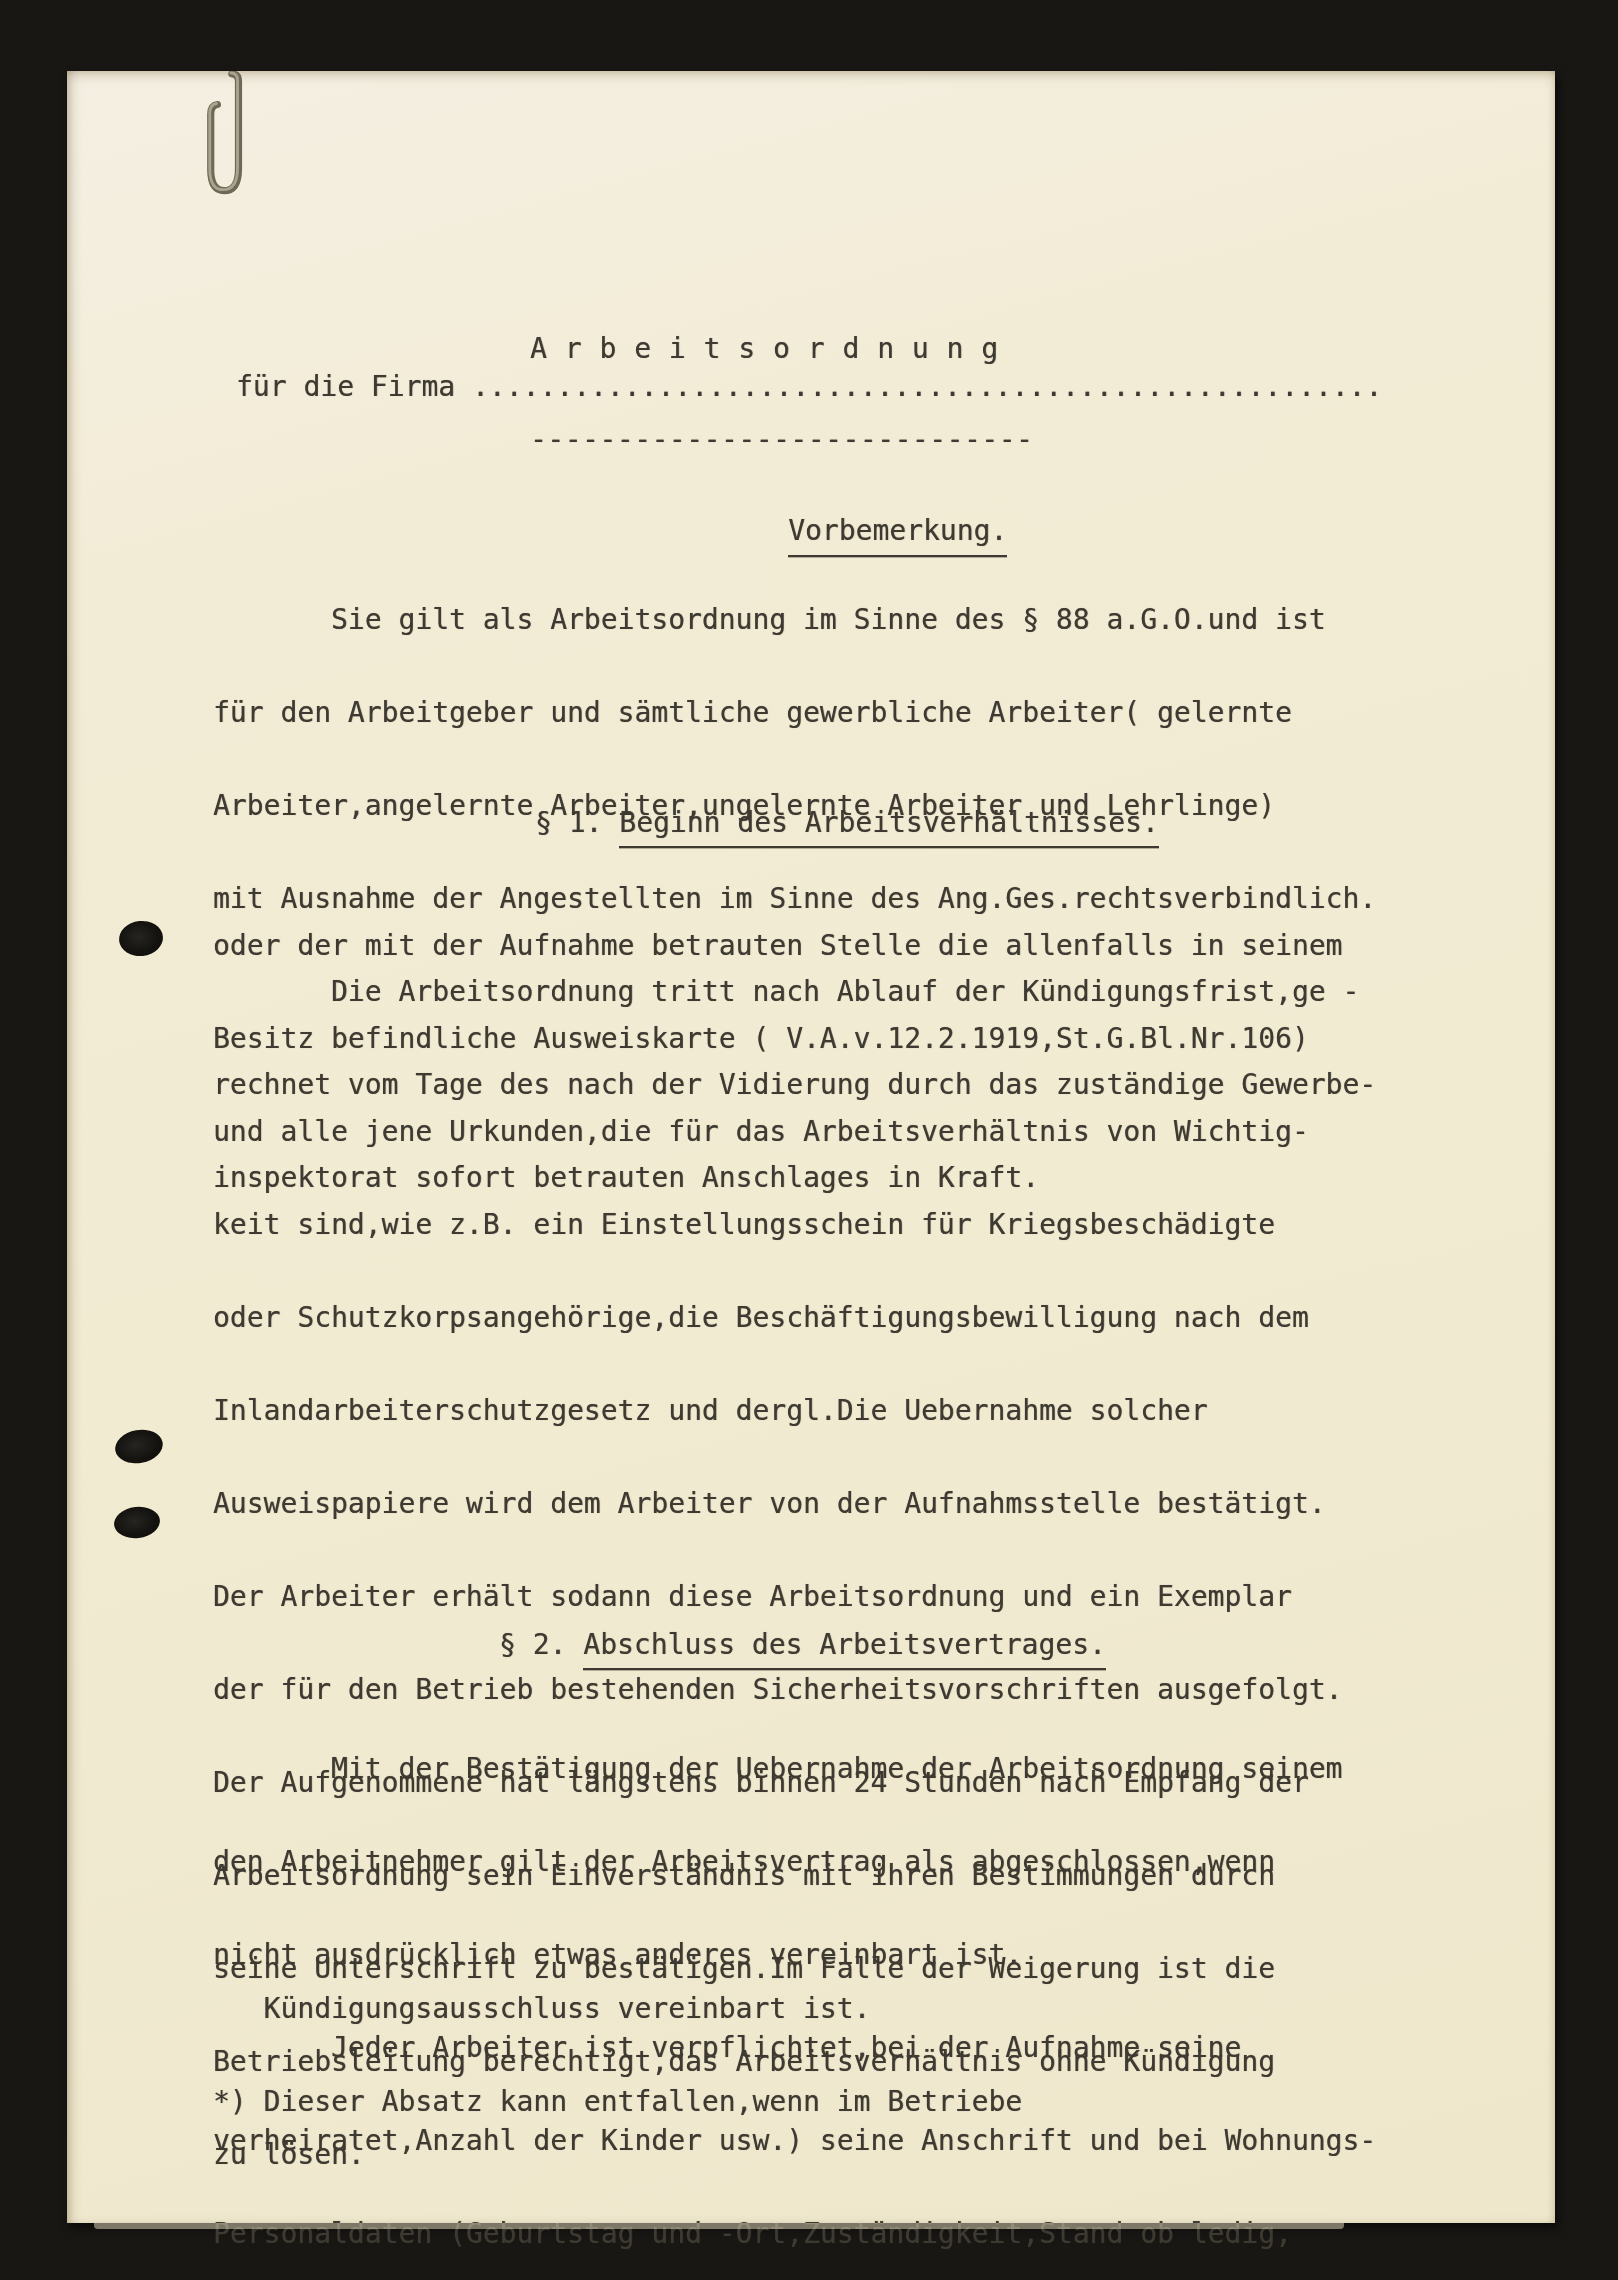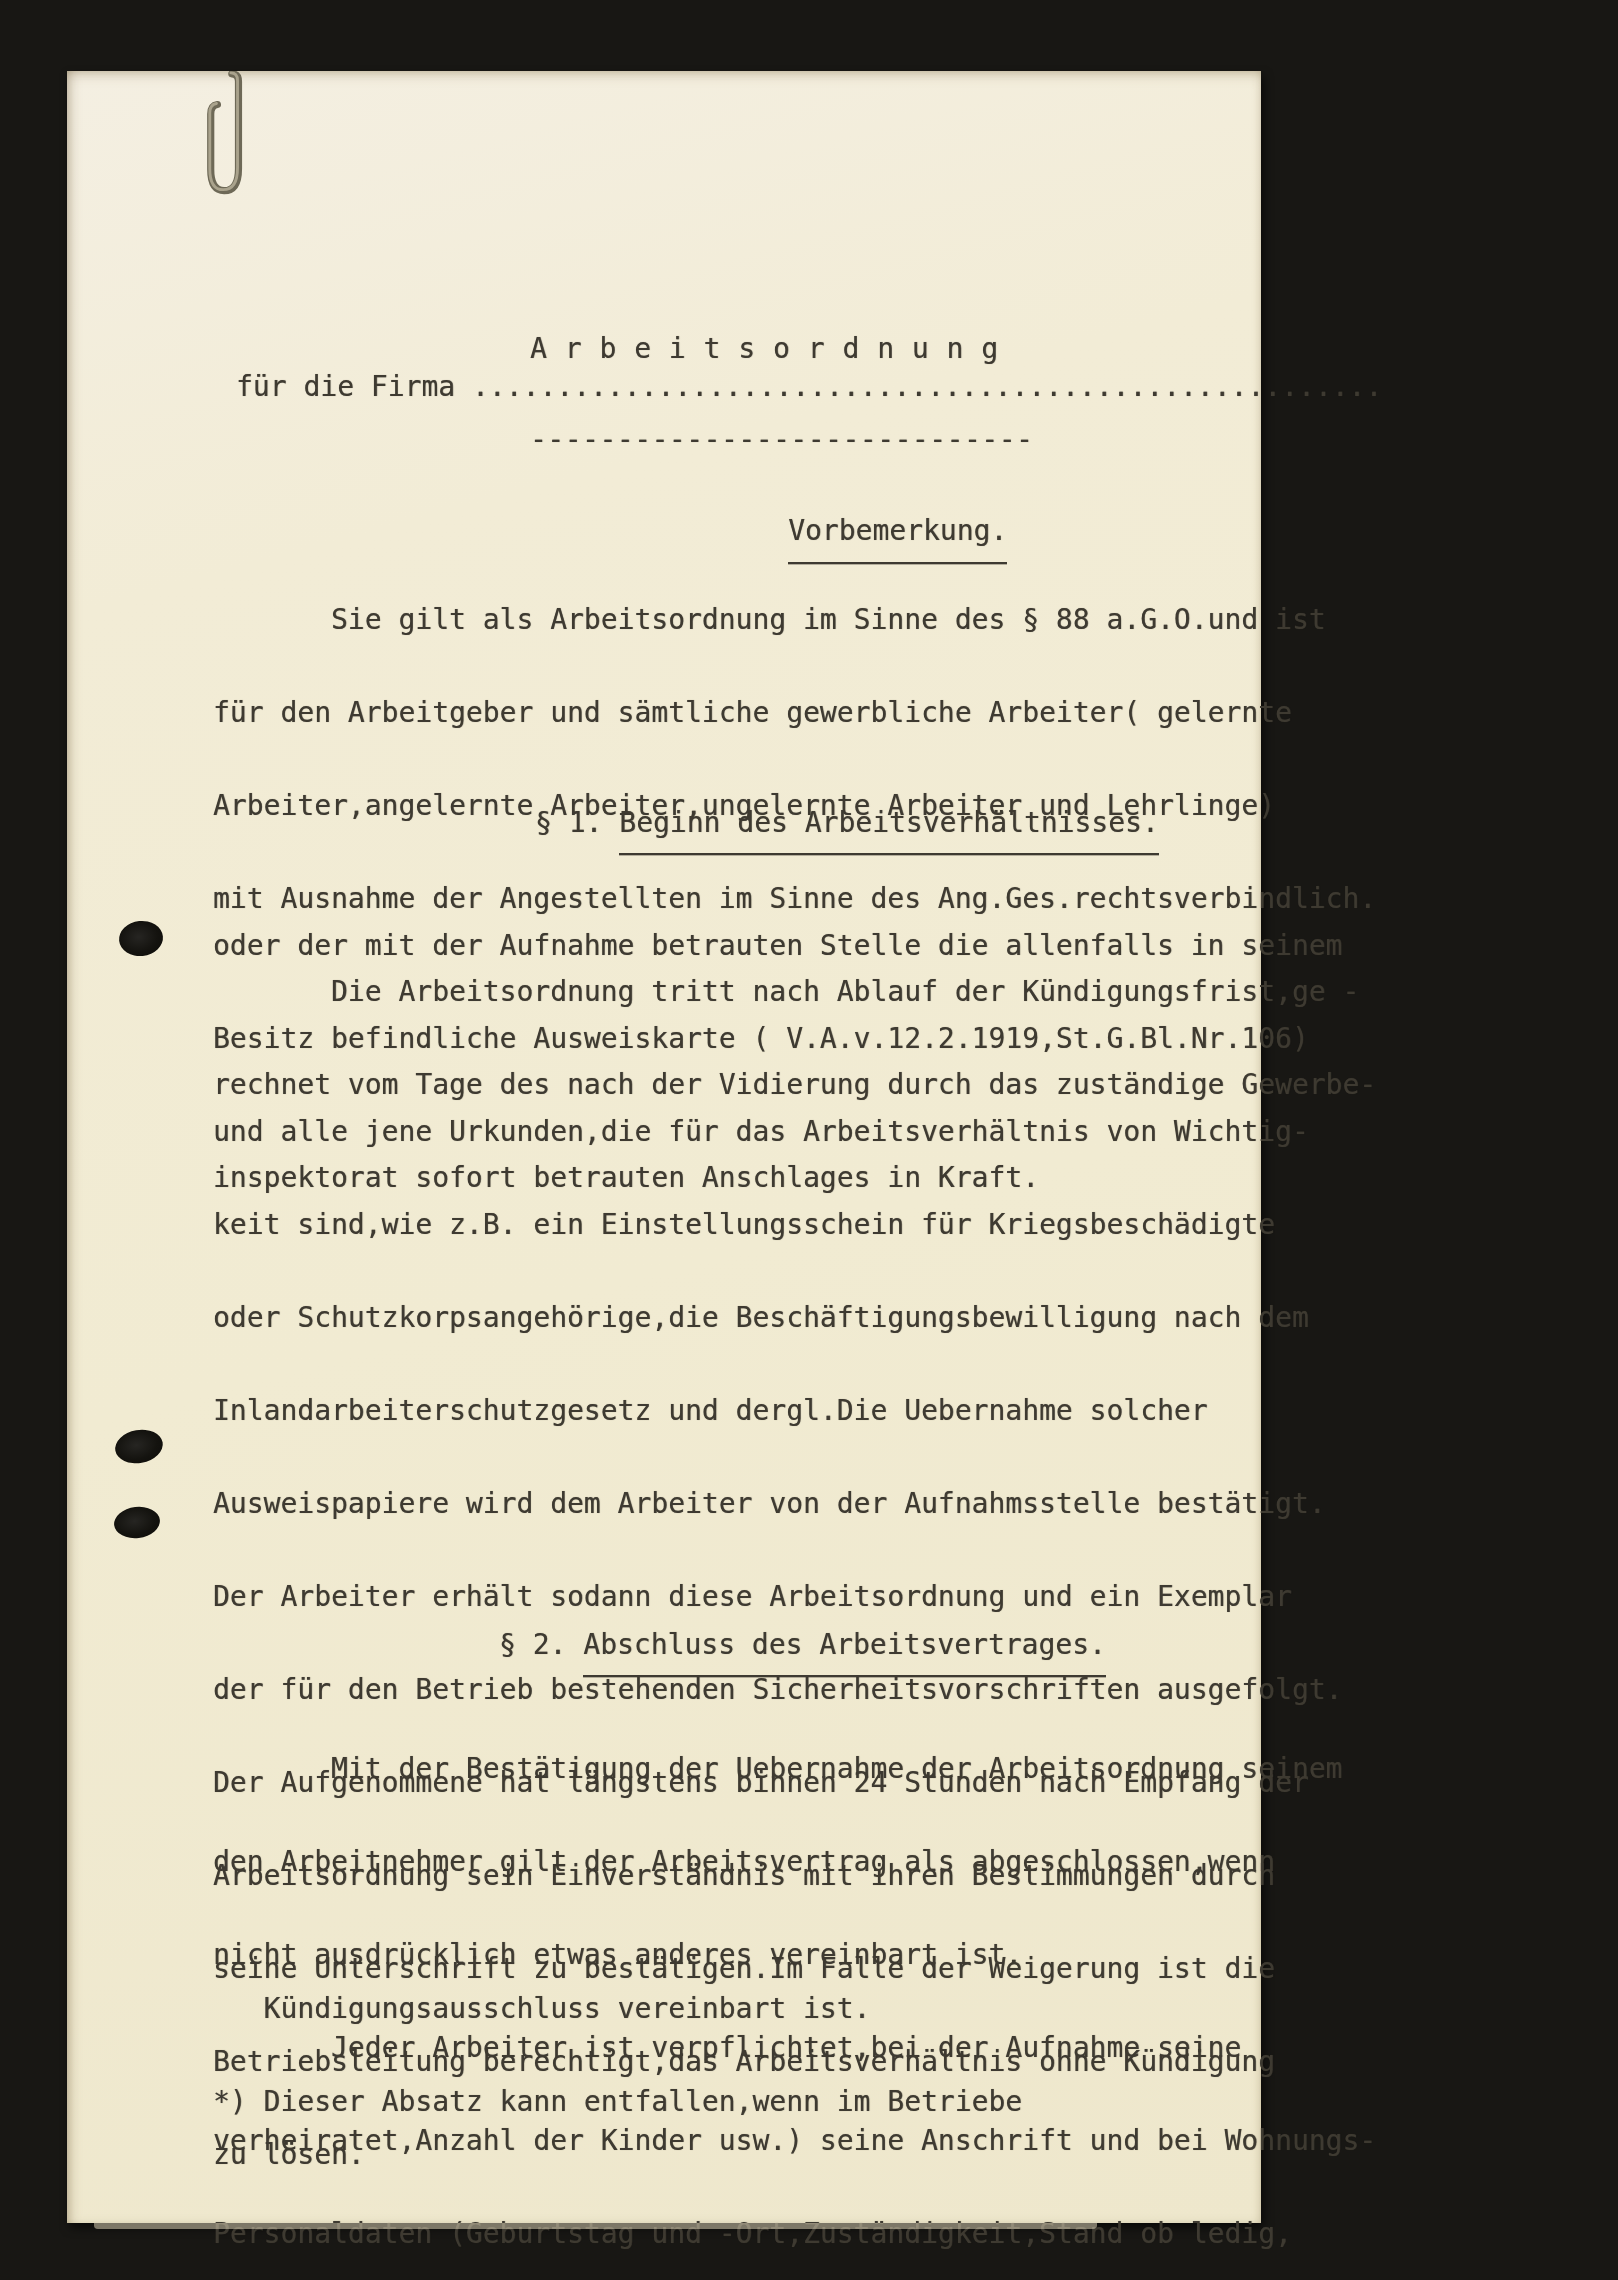--- a/index.html
+++ b/index.html
@@ -7,21 +7,21 @@
     width:1619px;height:2281px;
     background:#181714;
     position:relative;
     font-family:"DejaVu Sans Mono","Liberation Mono",monospace;
     overflow:hidden;
   }
   .stage{position:absolute;inset:0;}
   .paper{
     position:absolute;
     left:67px;top:71px;
-    width:1194px;height:2152px;
+    width:1488px;height:2152px;
     background:linear-gradient(165deg,#f4efe2 0%,#f2ecd6 22%,#f1ebd2 55%,#eee7cc 100%);
     box-shadow:
       inset 7.7px 0 13.4px -7.7px rgba(110,90,55,.55),
       inset 0 9.6px 15.4px -9.6px rgba(120,100,60,.45),
       inset -5.8px 0 9.6px -6.7px rgba(120,100,60,.35),
       2.9px 4.8px 9.6px rgba(0,0,0,.65);
   }
   .paper::after{ 
     content:"";position:absolute;left:27px;bottom:-5.8px;width:84%;height:5.8px;
     background:#d8d0b4;opacity:.55;border-radius:0 0 3.8px 3.8px;
@@ -31,21 +31,21 @@
     color:#3e3a31;
     font-size:28px;
     line-height:31px;
     white-space:pre;
     text-shadow:0.4px 0.4px 0.7px rgba(62,58,49,.65);
   }
   .line{white-space:pre;}
   .doc-title{letter-spacing:0.5px;}
   .underlined{
     border-bottom:2.9px solid #3e3a31;
-    padding-bottom:15px;
+    padding-bottom:8px;
     box-shadow:0 1px 0 rgba(62,58,49,.35);
   }
   .heading-row{display:flex;gap:0;}
   .punch-hole{
     position:absolute;
     background:radial-gradient(ellipse at 45% 45%,#262522 0%,#14130f 55%,#0c0b08 100%);
     border-radius:50%;
   }
   .hole-1{left:52px;top:850px;width:44px;height:35px;transform:rotate(-6deg);}
   .hole-2{left:48px;top:1359px;width:48px;height:33px;transform:rotate(-10deg);}

